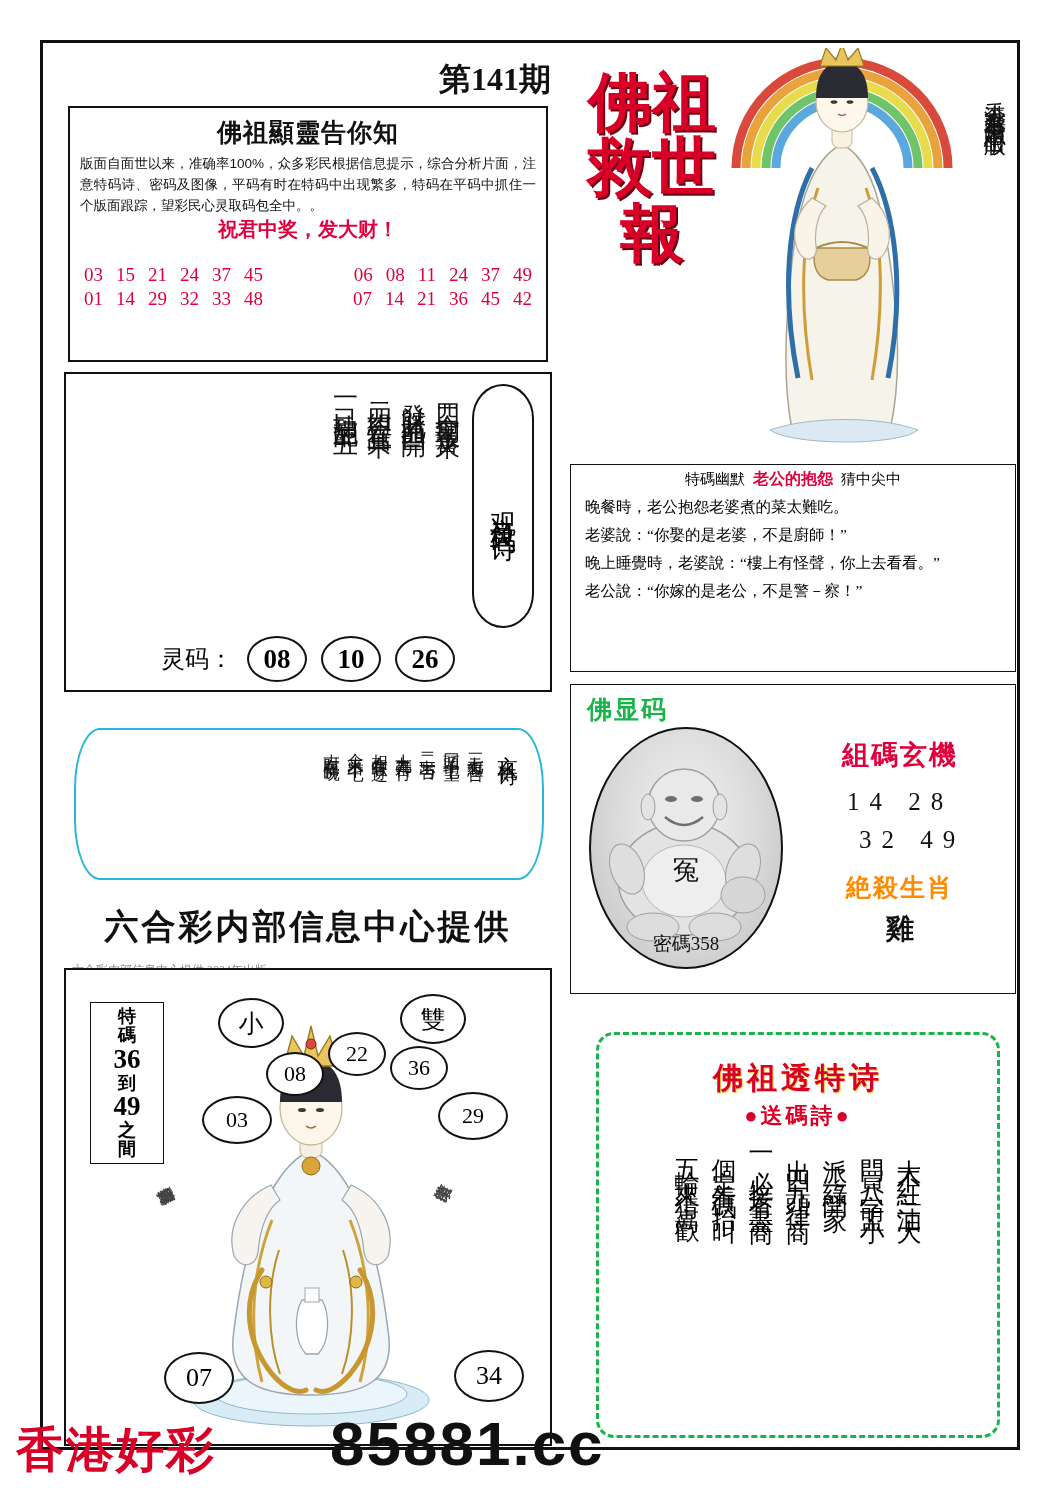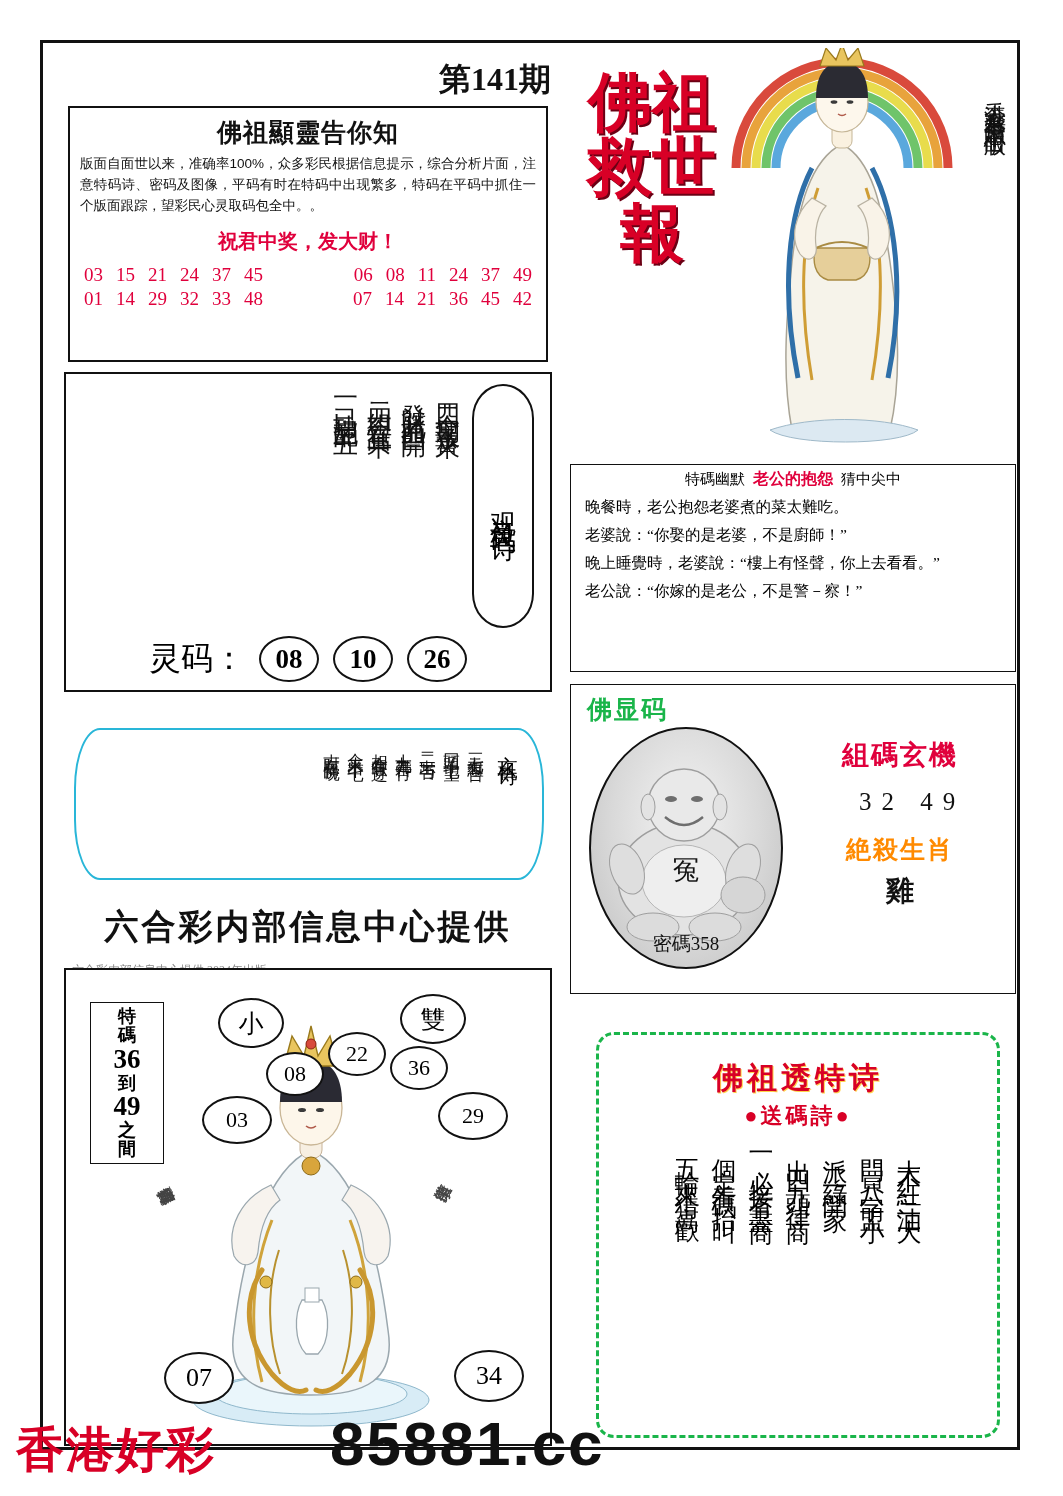--- a/index.html
+++ b/index.html
@@ -31,21 +31,21 @@
   }
   .notice h2{
     margin:8px 0 4px 0;text-align:center;font-size:25px;color:#111;
     font-family:"Liberation Serif", serif;letter-spacing:1px;
   }
   .notice p{
     margin:0 10px;font-size:13.5px;line-height:21px;color:#111;
     text-align:justify;
   }
   .notice .wish{
-    margin-top:12px;text-align:center;color:#e0003c;font-size:20px;font-weight:bold;
+    margin-top:0;text-align:center;color:#e0003c;font-size:20px;font-weight:bold;
     font-family:Liberation Sans, sans-serif;
   }
   
   .numbers-box{
     position:absolute;left:68px;top:262px;width:480px;height:100px;
     border:2px solid #111;border-top:none;box-sizing:border-box;background:#fff;
   }
   .numbers-head{
     text-align:center;font-size:21px;color:#1436c8;font-weight:bold;
     font-family:"Liberation Serif", serif;margin-top:4px;letter-spacing:2px;
@@ -76,21 +76,21 @@
     margin-left:6px;margin-right:4px;
   }
   .oval-title span{
     writing-mode:vertical-rl;text-orientation:upright;
     font-size:26px;letter-spacing:6px;font-family:"Liberation Serif", serif;
   }
   .lingma{
     position:absolute;left:0;bottom:8px;width:100%;
     display:flex;align-items:center;justify-content:center;gap:14px;
   }
-  .lingma .lbl{font-size:32px;font-family:Liberation Serif, serif;}
+  .lingma .lbl{font-size:24px;font-family:Liberation Serif, serif;}
   .ball{
     width:56px;height:42px;border:2px solid #111;border-radius:50%;
     display:flex;align-items:center;justify-content:center;
     font-size:27px;font-weight:bold;font-family:"Liberation Serif", serif;
     background:#fff;
   }
   
   .xuanji{
     position:absolute;left:74px;top:728px;width:470px;height:152px;
     border:2px solid #29b6d8;border-radius:26px 26px 26px 26px/60px 60px 60px 60px;
@@ -449,20 +449,24 @@
         <ellipse cx="62" cy="198" rx="26" ry="14" fill="#dcdcdc" stroke="#9e9e9e"></ellipse>
         <ellipse cx="124" cy="198" rx="26" ry="14" fill="#dcdcdc" stroke="#9e9e9e"></ellipse>
       </svg>
       <div style="position:absolute;left:0;top:124px;width:100%;text-align:center;font-family:'Liberation Serif',serif;font-size:26px;color:#111;">冤</div>
       <div class="code">密碼358</div>
     </div>
 
     <div class="zumacode">
       <div class="t">組碼玄機</div>
       <div class="nums">
+        <div>
+          <span>14</span>
+          <span>28</span>
+        </div>
         <div style="margin-left:24px;">
           <span>32</span>
           <span>49</span>
         </div>
       </div>
       <div class="t2">絶殺生肖</div>
       <div class="zodiac">雞</div>
     </div>
   </div>
 

